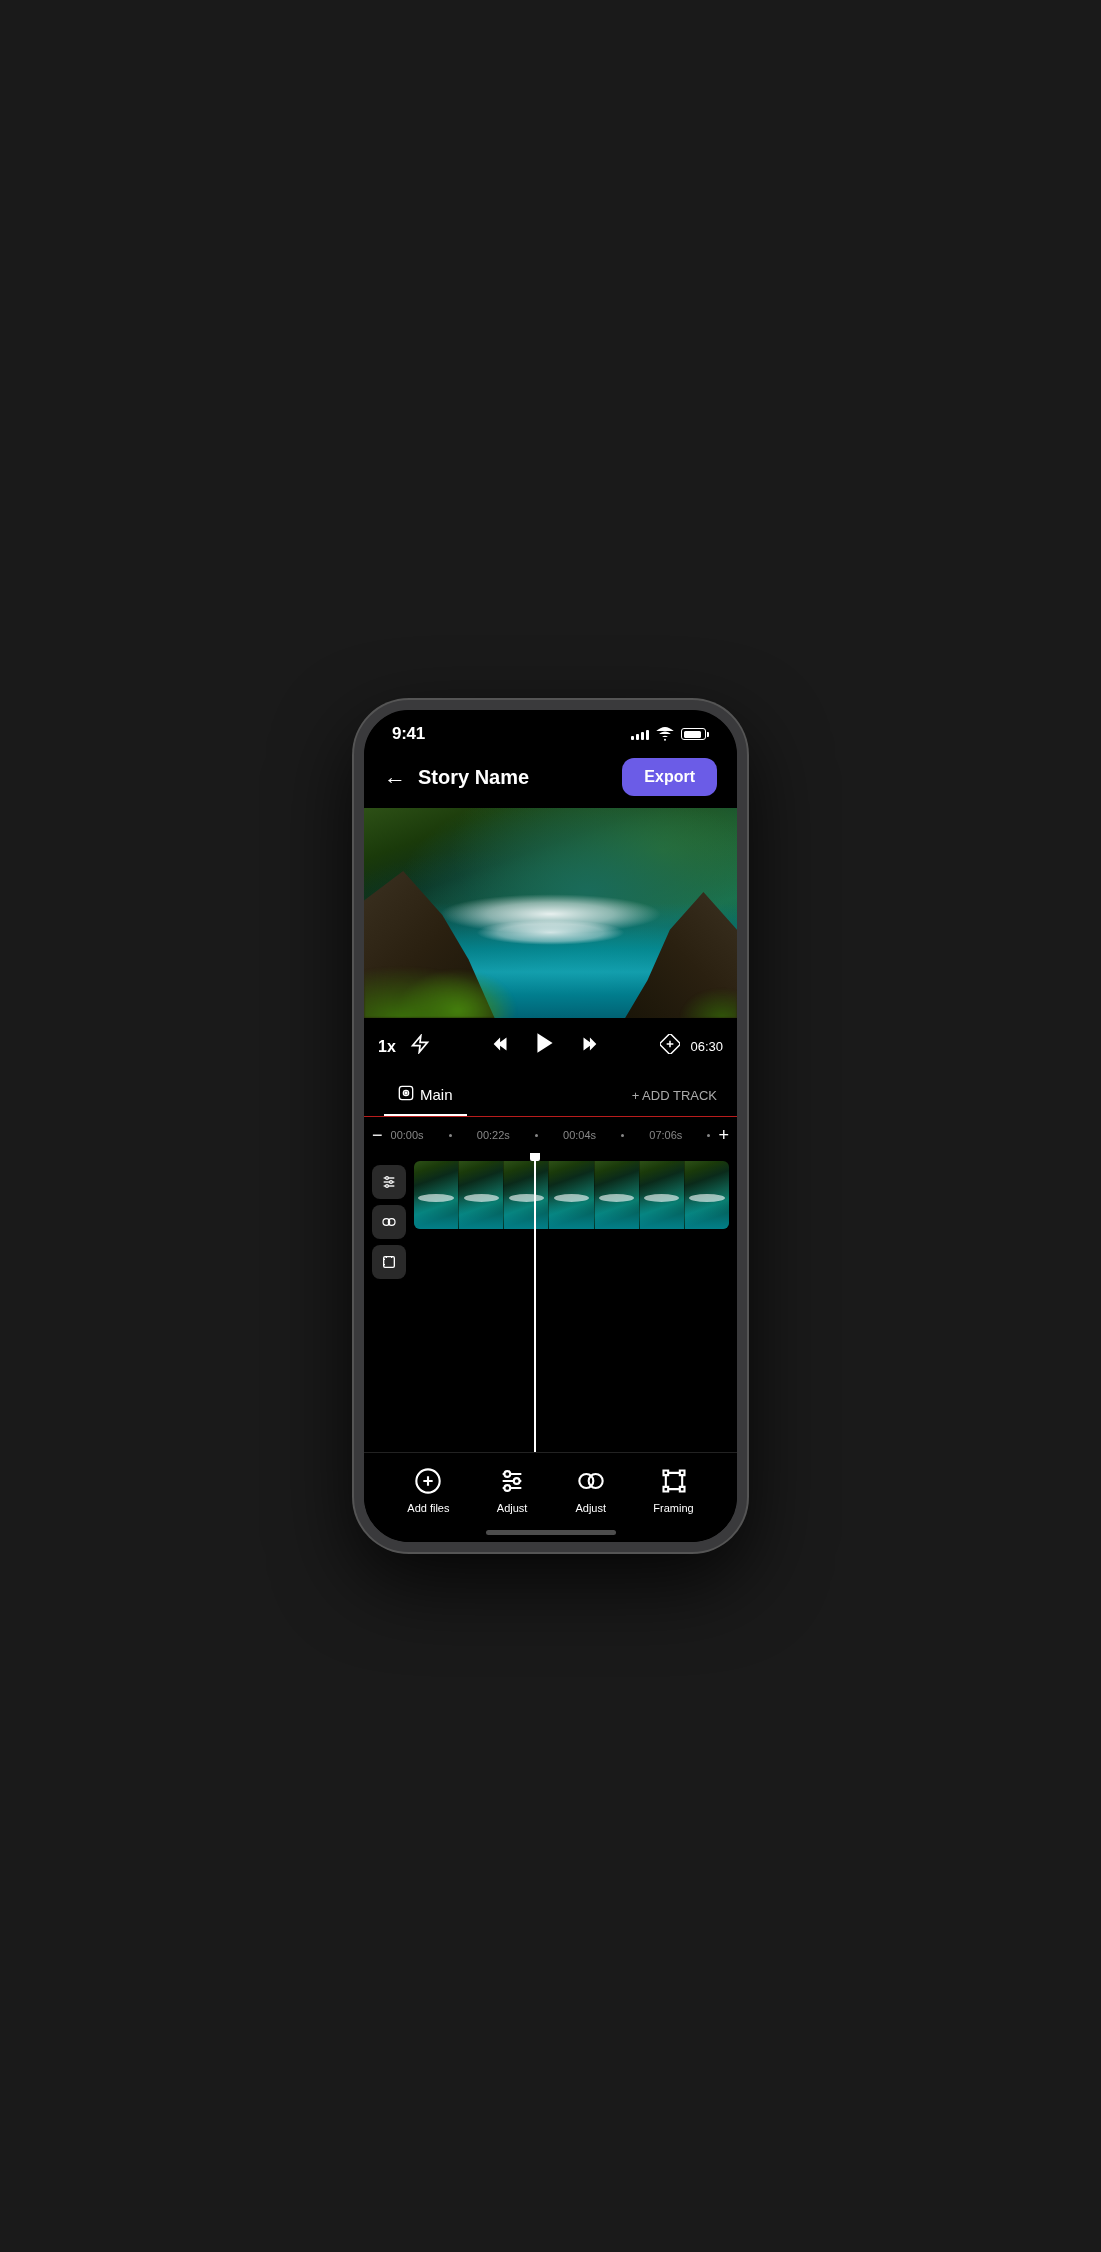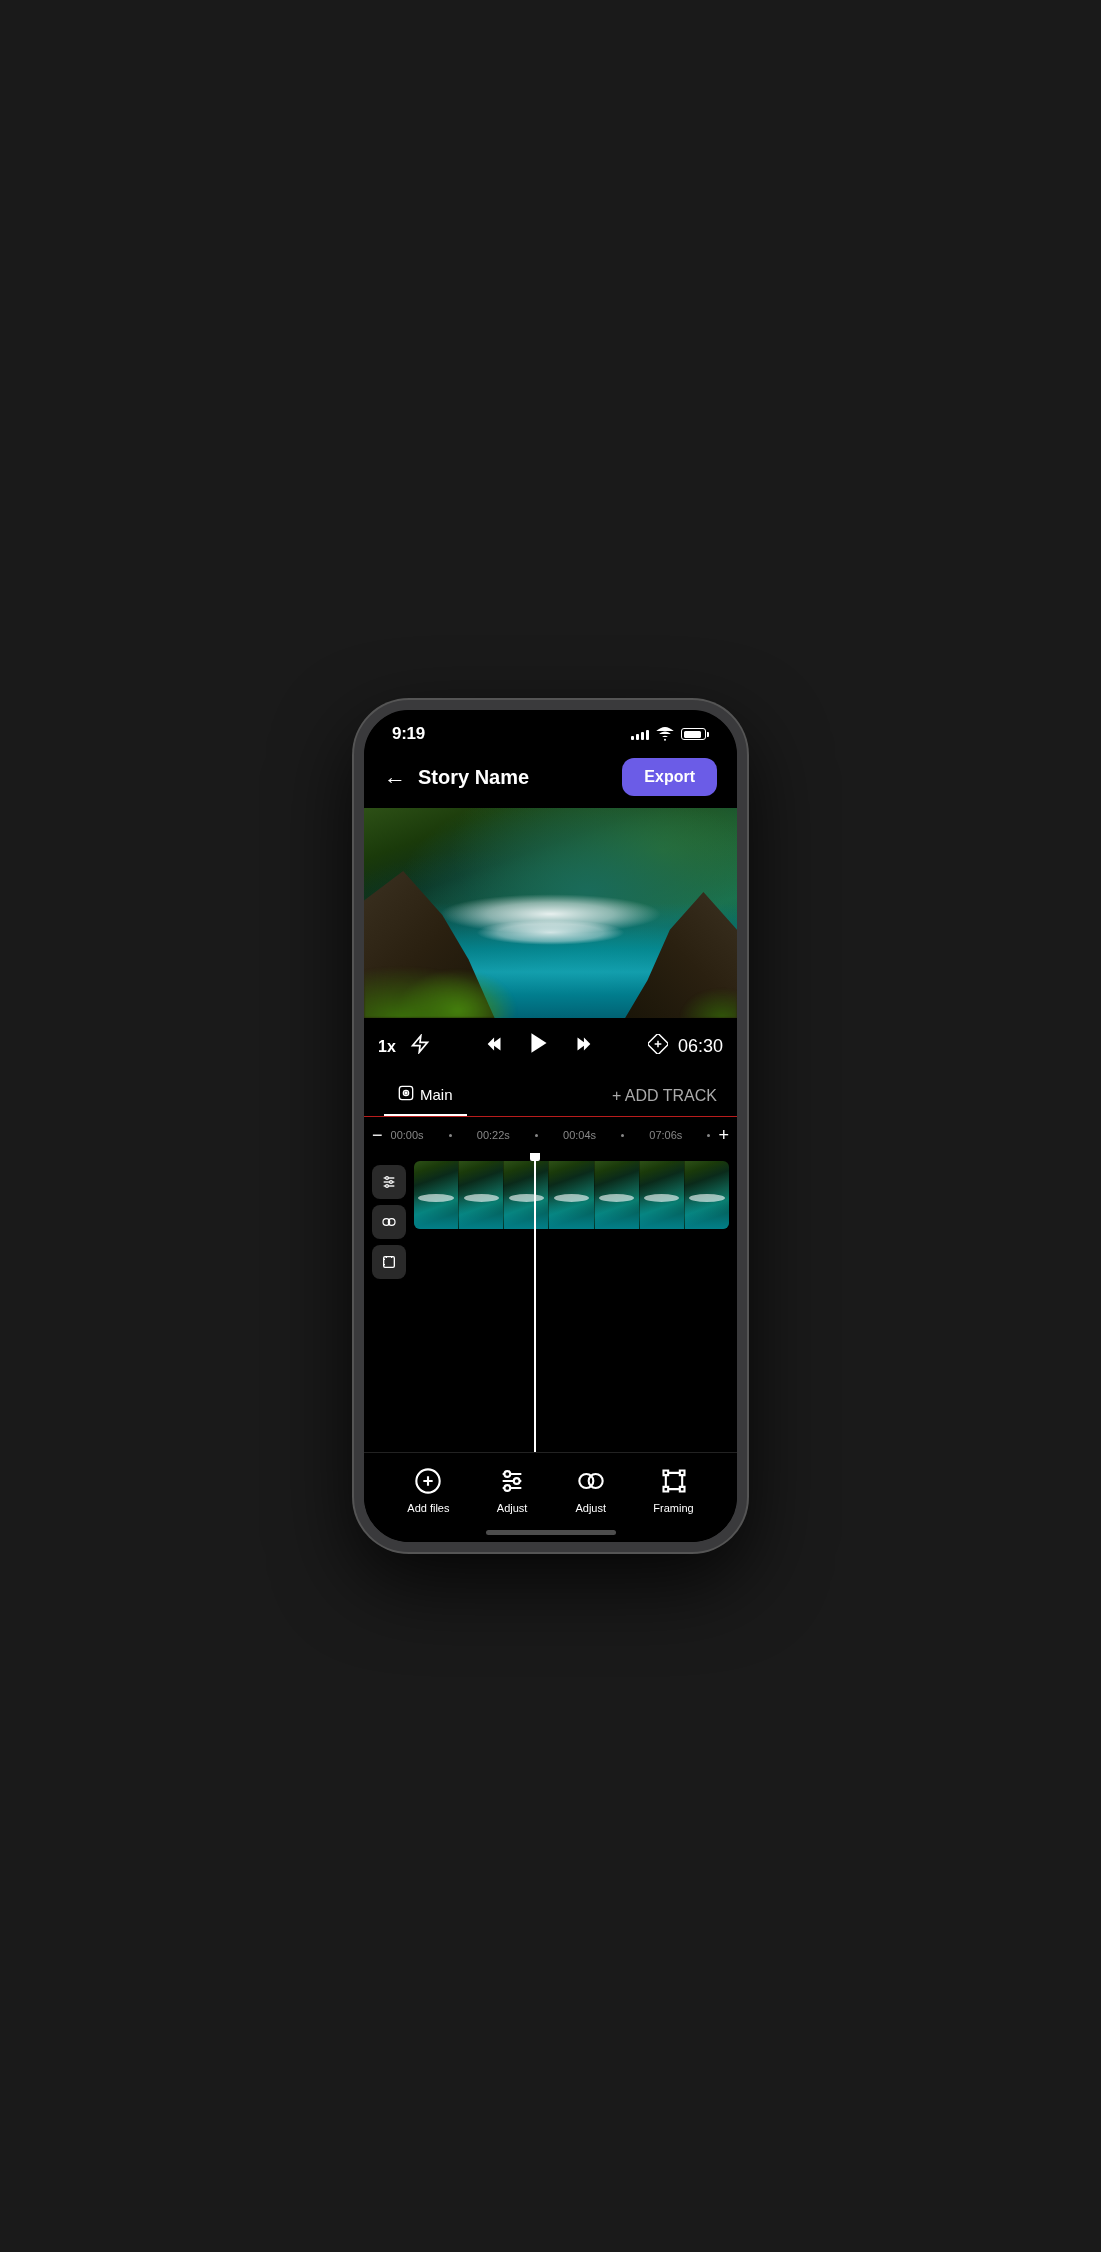--- a/index.html
+++ b/index.html
@@ -305,21 +305,21 @@
     }
 
     .add-keyframe-icon {
       color: #fff;
       font-size: 18px;
       cursor: pointer;
     }
 
     .timecode {
       color: #fff;
-      font-size: 18px;
+      font-size: 13px;
       font-weight: 500;
     }
 
     
     .timeline-section {
       flex: 1;
       display: flex;
       flex-direction: column;
       overflow: hidden;
     }
@@ -352,21 +352,21 @@
       color: #fff;
       font-size: 15px;
       font-weight: 500;
     }
 
     .add-track-btn {
       display: flex;
       align-items: center;
       gap: 4px;
       color: #aaa;
-      font-size: 16px;
+      font-size: 13px;
       font-weight: 500;
       cursor: pointer;
     }
 
     
     .timeline-ruler {
       display: flex;
       align-items: center;
       padding: 0 8px;
       height: 36px;
@@ -570,21 +570,21 @@
   </style>
 </head>
 <body>
 
 <div class="phone-shell">
   <div class="phone-inner">
 
     <div class="dynamic-island"></div>
 
     <div class="status-bar">
-      <span class="status-time">9:19</span>
+      <span class="status-time">9:41</span>
       <div class="status-icons">
         <div class="signal-bars">
           <div class="signal-bar" style="height:4px"></div>
           <div class="signal-bar" style="height:6px"></div>
           <div class="signal-bar" style="height:8px"></div>
           <div class="signal-bar" style="height:10px"></div>
         </div>
         <svg class="icon-svg" viewBox="0 0 24 24" fill="white">
           <path d="M1.5 8.5C4.5 5.5 8.5 3.5 12 3.5s7.5 2 10.5 5M5 12c1.9-1.9 4.3-3 7-3s5.1 1.1 7 3M8.5 15.5c1-1 2.2-1.5 3.5-1.5s2.5.5 3.5 1.5M12 19h.01"></path>
           <circle cx="12" cy="19" r="1.2" fill="white"></circle>

